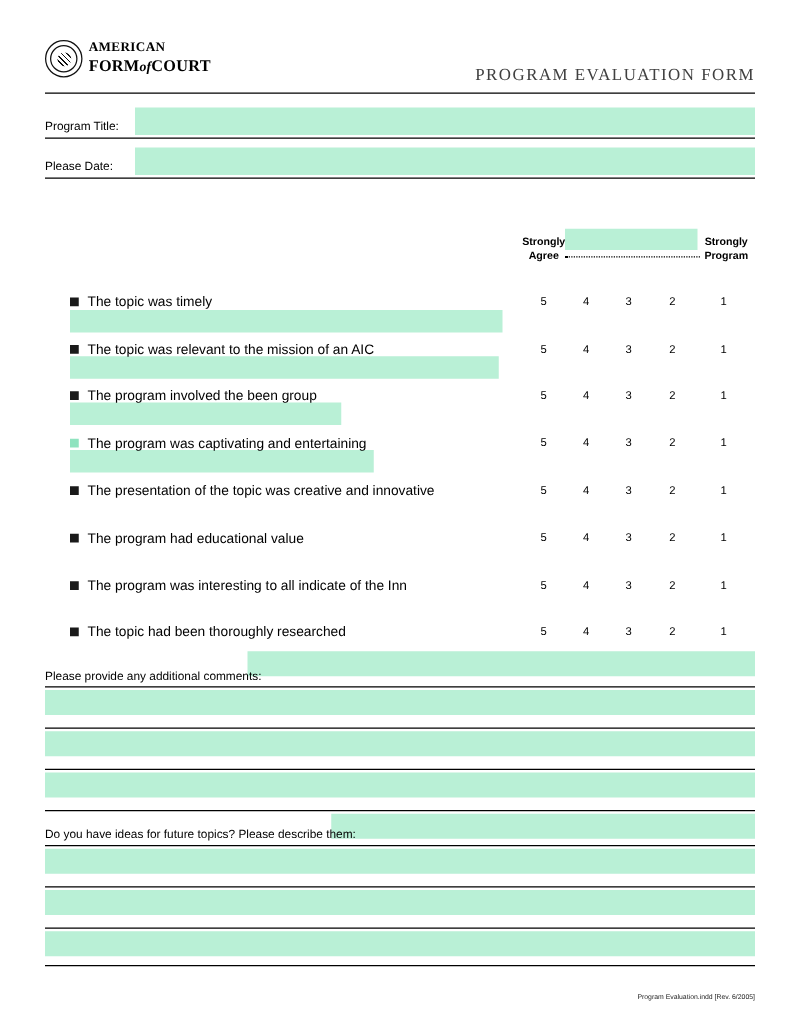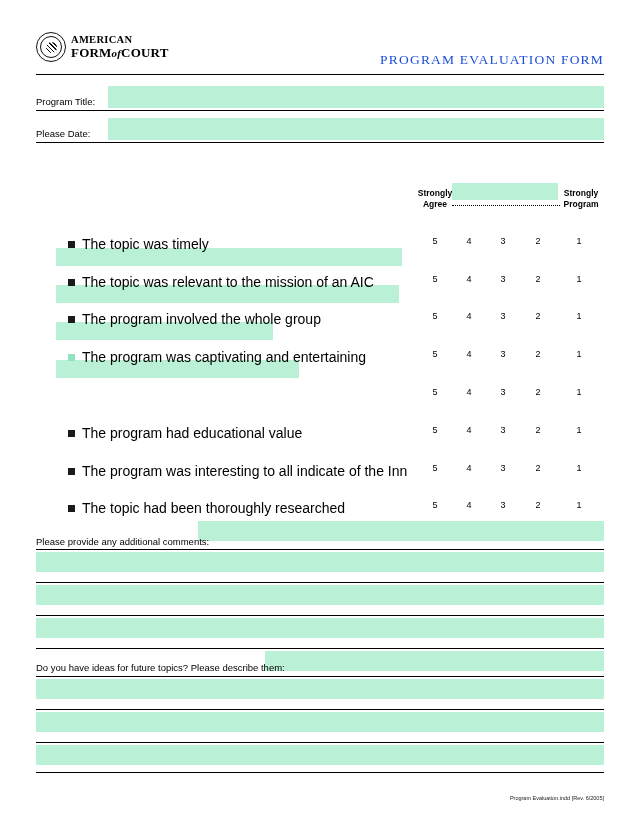--- a/index.html
+++ b/index.html
@@ -84,21 +84,21 @@
     font-style: italic;
     font-size: 11px;
   }
   .header-title {
     position: absolute;
     right: 0;
     top: 20px;
     font-family: "Liberation Serif", serif;
     font-size: 13.5px;
     letter-spacing: 1.2px;
-    color: #1d4ed8;
+    color: #404040;
   }
 
   
   .field-row {
     position: absolute;
     left: 36px;
     width: 568px;
     height: 22px;
     border-bottom: 1px solid #000;
   }
@@ -137,22 +137,22 @@
     position: absolute;
     left: 452px;
     top: 205px;
     width: 108px;
     border-bottom: 1.5px dotted #000;
   }
 
   
   .stmt {
     position: absolute;
-    left: 68px;
-    font-size: 14px;
+    left: 56px;
+    font-size: 11px;
     white-space: nowrap;
   }
   .bullet {
     display: inline-block;
     width: 7px;
     height: 7px;
     background: #1a1a1a;
     margin-right: 7px;
     vertical-align: middle;
     position: relative;
@@ -241,38 +241,41 @@
     <span class="bullet"></span><span>The topic was relevant to the mission of an AIC</span>
   </div>
   <div class="num" style="left:428px; top:274px;">5</div>
   <div class="num" style="left:462px; top:274px;">4</div>
   <div class="num" style="left:496px; top:274px;">3</div>
   <div class="num" style="left:531px; top:274px;">2</div>
   <div class="num" style="left:572px; top:274px;">1</div>
 
   <div class="hl" style="left:56px; top:322px; width:217px; height:18px;"></div>
   <div class="stmt" style="top:311px;">
-    <span class="bullet"></span><span>The program involved the whole group</span>
+    <span class="bullet"></span><span>The program involved the been group</span>
   </div>
   <div class="num" style="left:428px; top:311px;">5</div>
   <div class="num" style="left:462px; top:311px;">4</div>
   <div class="num" style="left:496px; top:311px;">3</div>
   <div class="num" style="left:531px; top:311px;">2</div>
   <div class="num" style="left:572px; top:311px;">1</div>
 
   <div class="hl" style="left:56px; top:360px; width:243px; height:18px;"></div>
   <div class="stmt" style="top:349px;">
     <span class="bullet mint"></span><span>The program was captivating and entertaining</span>
   </div>
   <div class="num" style="left:428px; top:349px;">5</div>
   <div class="num" style="left:462px; top:349px;">4</div>
   <div class="num" style="left:496px; top:349px;">3</div>
   <div class="num" style="left:531px; top:349px;">2</div>
   <div class="num" style="left:572px; top:349px;">1</div>
 
+  <div class="stmt" style="top:387px;">
+    <span class="bullet"></span><span>The presentation of the topic was creative and innovative</span>
+  </div>
   <div class="num" style="left:428px; top:387px;">5</div>
   <div class="num" style="left:462px; top:387px;">4</div>
   <div class="num" style="left:496px; top:387px;">3</div>
   <div class="num" style="left:531px; top:387px;">2</div>
   <div class="num" style="left:572px; top:387px;">1</div>
 
   <div class="stmt" style="top:425px;">
     <span class="bullet"></span><span>The program had educational value</span>
   </div>
   <div class="num" style="left:428px; top:425px;">5</div>

